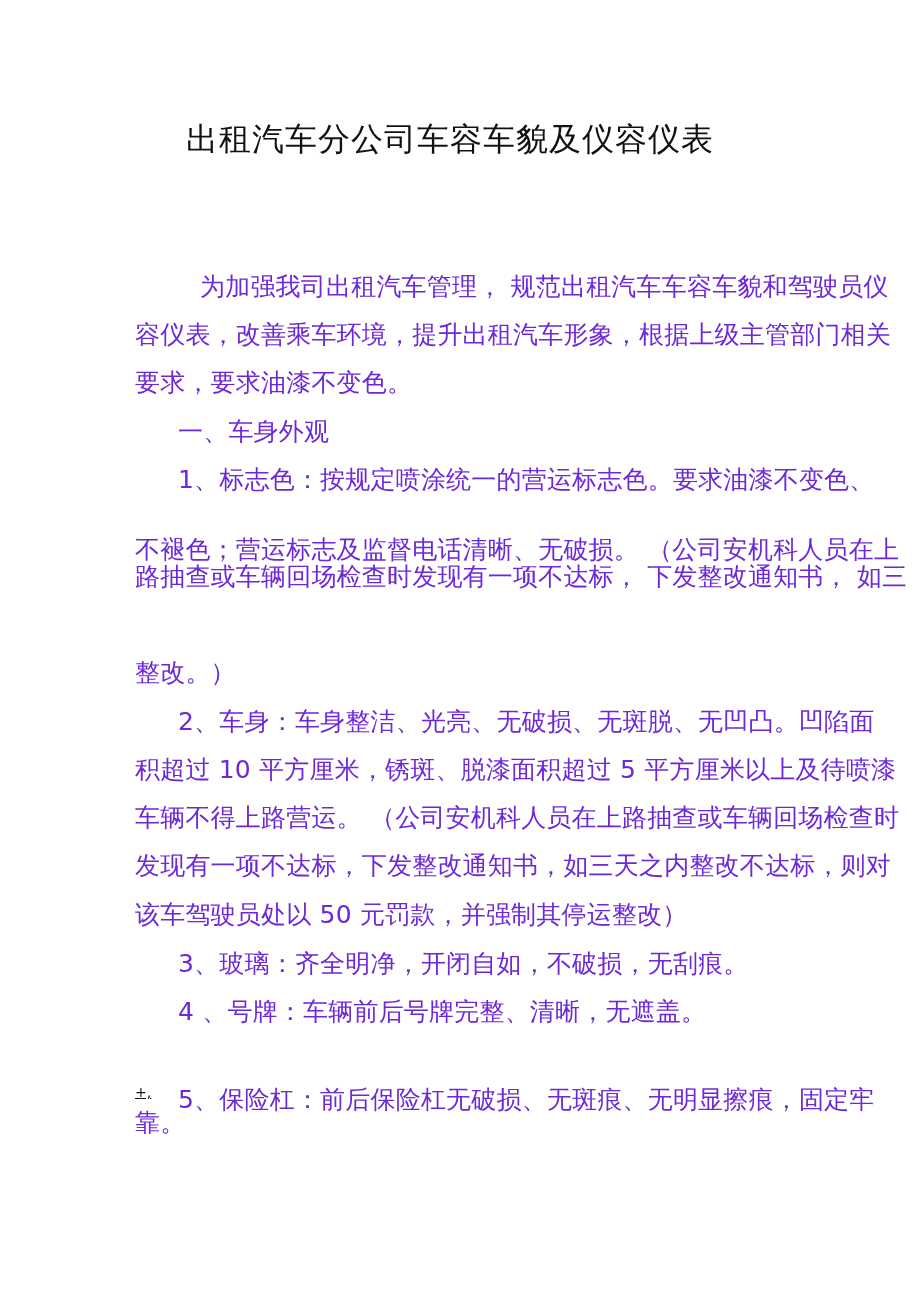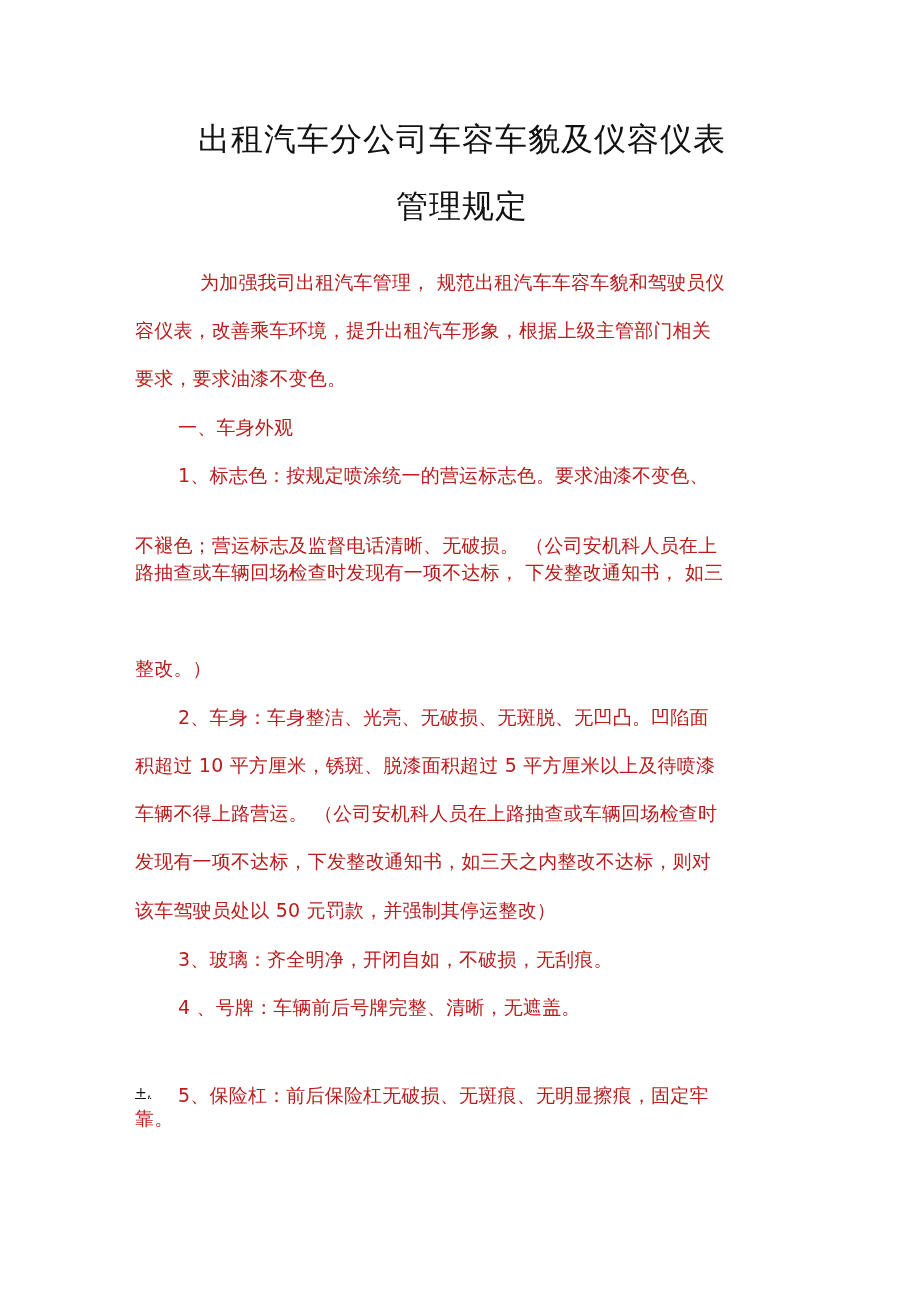--- a/index.html
+++ b/index.html
@@ -24,49 +24,47 @@
     }
     .title {
       position: absolute;
       left: 0;
       width: 900px;
       text-align: center;
       font-size: 32px;
       letter-spacing: 1px;
       color: #111;
       white-space: nowrap;
-      padding-left: 12px;
     }
     .title.l1 { top: 118px; }
     .title.l2 { top: 185px; }
     .line {
       position: absolute;
       left: 135px;
-      font-size: 19px;
+      font-size: 25px;
       white-space: nowrap;
-      color: #b91c1c;
+      color: #6d28d9;
       letter-spacing: 0.2px;
     }
     .indent1 { left: 200px; }
     .indent2 { left: 178px; }
     .small-mark {
       position: absolute;
       left: 135px;
       font-size: 14px;
       color: #111;
       text-decoration: underline;
     }
   </style>
 </head>
 <body>
 
 <div class="page">
 
   <div class="title l1">出租汽车分公司车容车貌及仪容仪表</div>
-  <div class="title l2">管理规定</div>
 
   <div class="line indent1" style="top:270px;">为加强我司出租汽车管理，  规范出租汽车车容车貌和驾驶员仪</div>
   <div class="line" style="top:318px;">容仪表，改善乘车环境，提升出租汽车形象，根据上级主管部门相关</div>
   <div class="line" style="top:366px;">要求，要求油漆不变色。</div>
 
   <div class="line indent2" style="top:415px;">一、车身外观</div>
 
   <div class="line indent2" style="top:463px;">1、标志色：按规定喷涂统一的营运标志色。要求油漆不变色、</div>
   <div class="line" style="top:533px;">不褪色；营运标志及监督电话清晰、无破损。  （公司安机科人员在上</div>
   <div class="line" style="top:560px;">路抽查或车辆回场检查时发现有一项不达标，  下发整改通知书，  如三</div>

